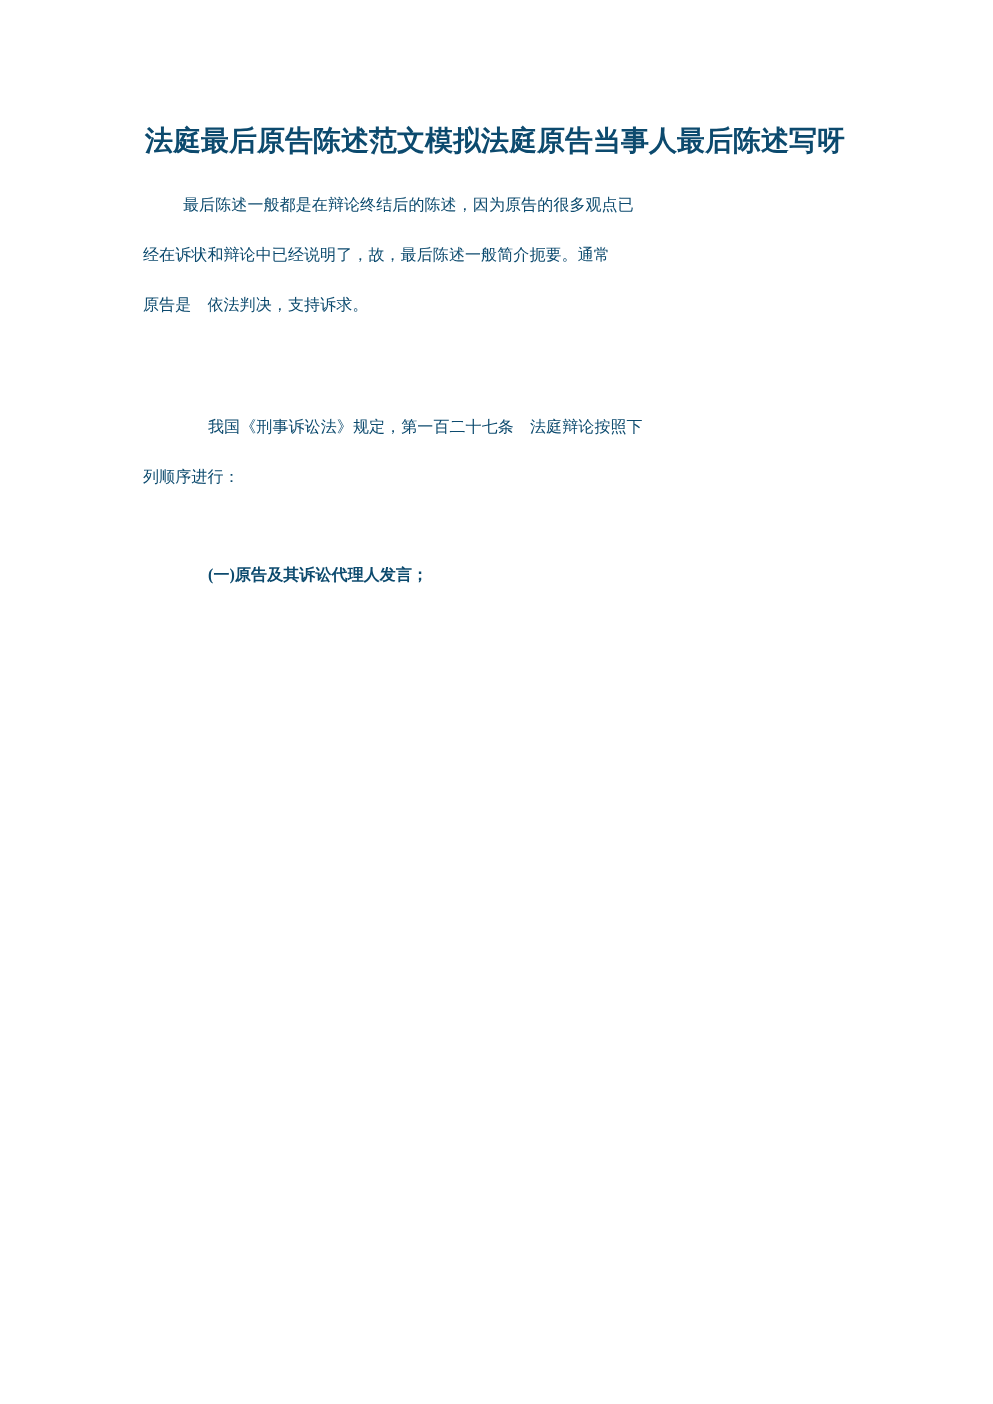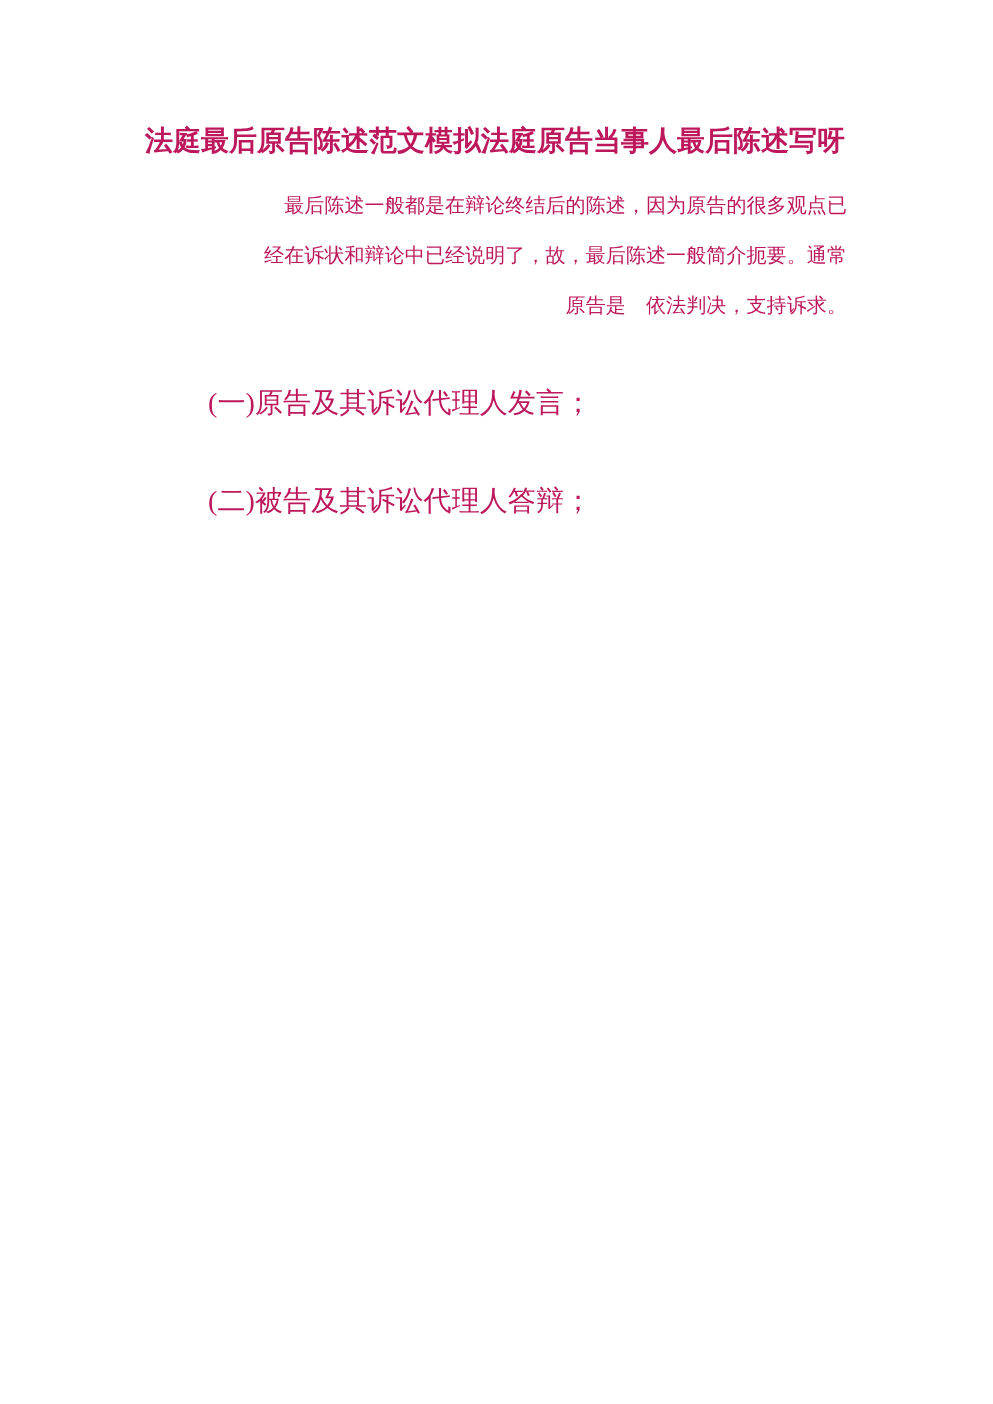--- a/index.html
+++ b/index.html
@@ -6,79 +6,81 @@
     margin: 0;
     padding: 0;
     background: #ffffff;
   }
   .page {
     position: relative;
     width: 993px;
     height: 1012px;
     margin: 0;
     background: #ffffff;
-    color: #be185d;
+    color: #0c4a6e;
     box-sizing: border-box;
     padding: 0 146px 0 143px;
     overflow: hidden;
     font-family: "Liberation Serif", "DejaVu Serif", serif;
   }
   .doc-title {
     margin: 119px 0 0 0;
     padding: 0;
     font-size: 28px;
     font-weight: bold;
     line-height: 44px;
     text-align: center;
     letter-spacing: 0px;
     white-space: nowrap;
   }
   .para {
     margin: 0;
     padding: 0;
-    font-size: 20px;
+    font-size: 16px;
     line-height: 50px;
     letter-spacing: 0.1px;
     white-space: pre-line; 
-    text-align: right;
+    text-align: left;
   }
   .para.first {
     margin-top: 17px;
   }
   .para.indent-2 {
     text-indent: 40px;
   }
   .para.indent-3 {
     text-indent: 65px;
   }
   .para.gap-1 {
     margin-top: 50px;
   }
   .para.gap-2 {
     margin-top: 72px;
   }
   .list-line {
     margin: 48px 0 0 0;
     padding: 0;
-    font-size: 28px;
+    font-size: 16px;
     line-height: 50px;
     letter-spacing: 0.1px;
     text-indent: 65px;
     white-space: pre-line;
+    font-weight: bold;
   }
 </style>
 </head>
 <body>
 
 <div class="page">
   <h1 class="doc-title">法庭最后原告陈述范文模拟法庭原告当事人最后陈述写呀</h1>
 
   <p class="para indent-2 first">最后陈述一般都是在辩论终结后的陈述，因为原告的很多观点已
 经在诉状和辩论中已经说明了，故，最后陈述一般简介扼要。通常
 原告是　依法判决，支持诉求。</p>
 
 
+  <p class="para indent-3 gap-2">我国《刑事诉讼法》规定，第一百二十七条　法庭辩论按照下
+列顺序进行：</p>
 
   <p class="list-line">(一)原告及其诉讼代理人发言；</p>
 
-  <p class="list-line">(二)被告及其诉讼代理人答辩；</p>
 
 </div>
 
 </body></html>

